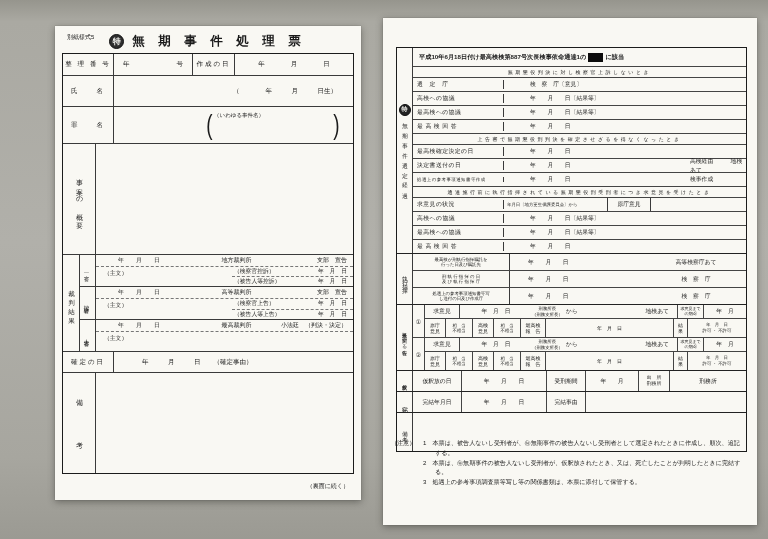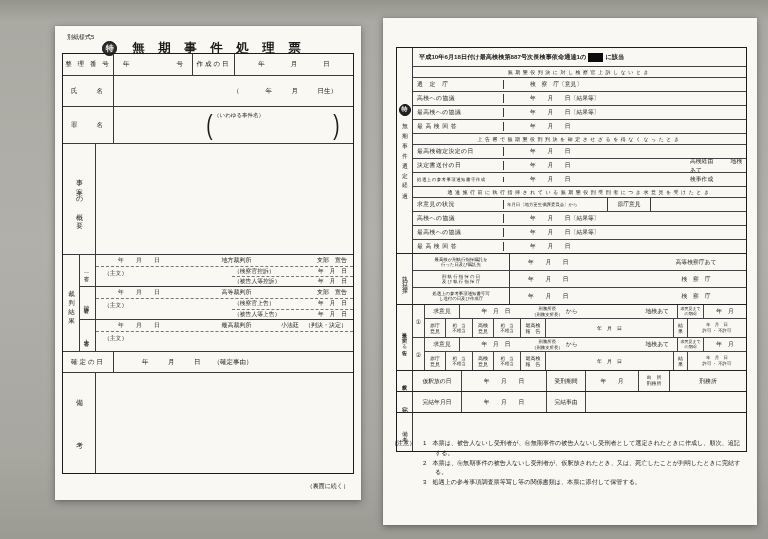--- a/index.html
+++ b/index.html
@@ -11,21 +11,21 @@
   }
   .page{position:absolute;background:#f9f8f3;box-shadow:0 2px 7px rgba(40,40,35,.45),0 0 1px rgba(0,0,0,.3);}
   .page-left{left:55px;top:26px;width:306px;height:474px;}
   .page-right{left:383px;top:18px;width:374px;height:507px;}
 
   .vert{writing-mode:vertical-rl;text-orientation:upright;}
 
   
   .form-code{position:absolute;top:7px;left:12px;font-size:6px;}
   .ltitle{position:absolute;top:6px;left:0;right:0;display:flex;justify-content:center;align-items:center;gap:7px;}
-  .ltitle h1{margin:8px;font-size:12.5px;font-weight:bold;letter-spacing:5px;}
+  .ltitle h1{margin:1px;font-size:12.5px;font-weight:bold;letter-spacing:5px;}
   .cmark{display:inline-flex;align-items:center;justify-content:center;
          border:1.3px solid #111;border-radius:50%;background:#2e2e2e;color:#f5f5f0;
          width:13px;height:13px;font-size:8px;font-weight:bold;flex:none;}
   .cmark.small{width:10px;height:10px;font-size:6px;background:#222;}
   .ltable{position:absolute;left:7px;top:27px;right:7px;bottom:26px;border:1.5px solid #1c1c1c;
           display:flex;flex-direction:column;font-size:6.5px;}
   .lrow{display:flex;align-items:stretch;border-top:1px solid #3a3a3a;}
   .lrow.first{border-top:none;}
   .lcell{display:flex;align-items:center;}
   .bR{border-right:1px solid #3a3a3a;}

